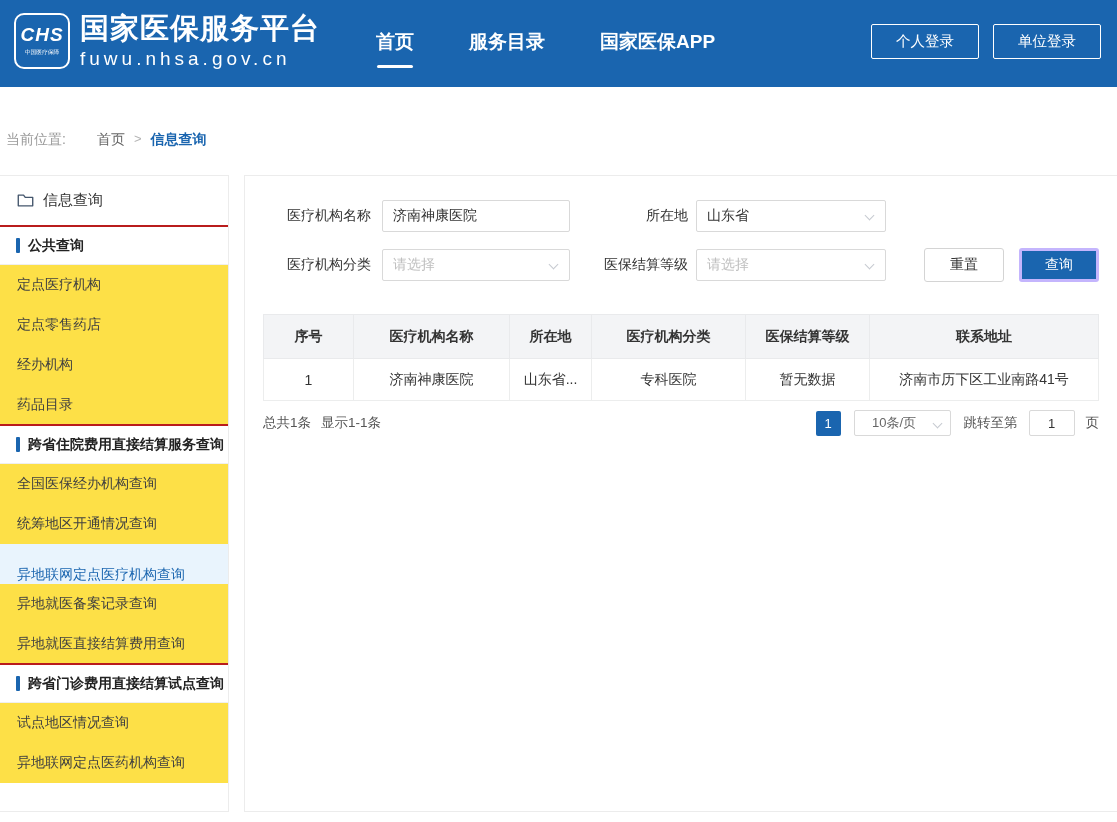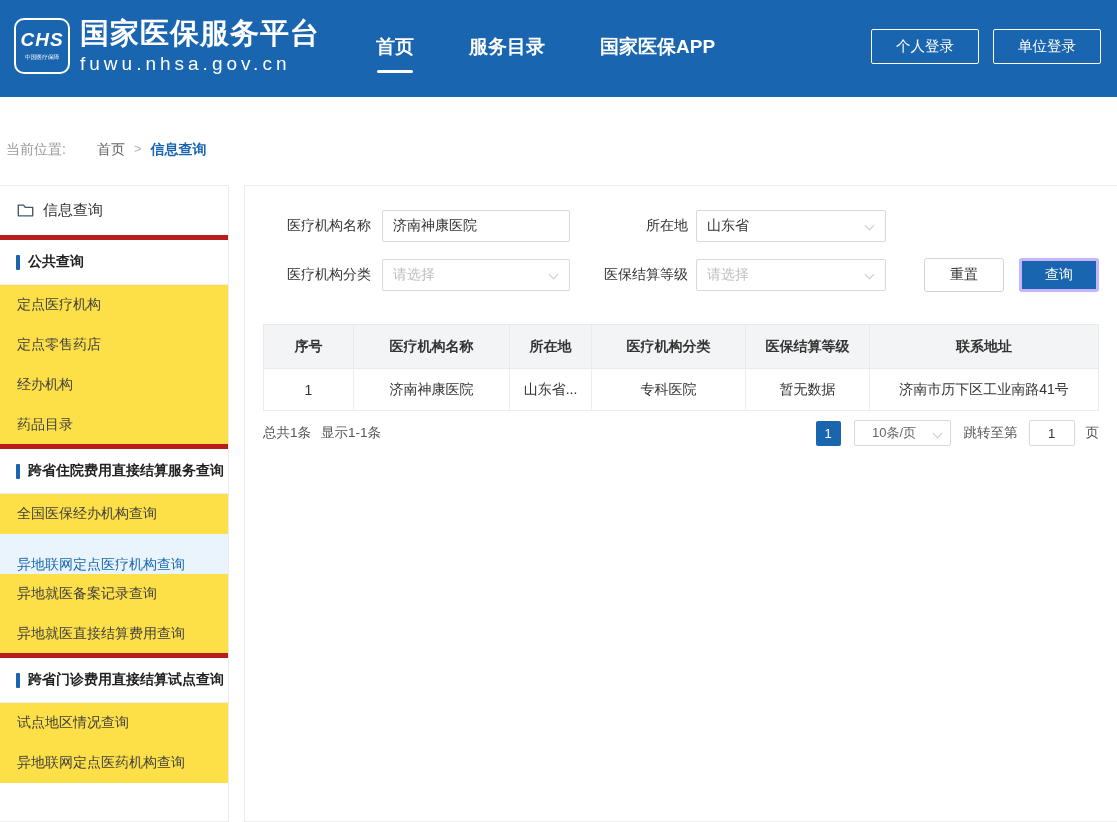--- a/index.html
+++ b/index.html
@@ -1,20 +1,20 @@
 <!DOCTYPE html>
 <html><head>
 <meta charset="utf-8">
 <style>
   * { margin:0; padding:0; box-sizing:border-box; }
   html,body { width:1117px; height:822px; }
   body { font-family:"Liberation Sans","DejaVu Sans",sans-serif; background:#fff; overflow:hidden; }
 
   
-  .topbar { height:97px; background:#1a65af; display:flex; align-items:center; padding:0 16px 4px 14px; }
+  .topbar { height:87px; background:#1a65af; display:flex; align-items:center; padding:0 16px 4px 14px; }
   .brand { display:flex; align-items:center; gap:10px; cursor:pointer; }
   .logo { width:56px; height:56px; border:2px solid #fff; border-radius:10px; display:flex; flex-direction:column; align-items:center; justify-content:center; color:#fff; flex-shrink:0; }
   .logo-chs { font-style:italic; font-weight:bold; font-size:19px; letter-spacing:1px; }
   .logo-sub { font-size:8px; transform:scale(0.72); white-space:nowrap; margin-top:1px; }
   .brand-text { color:#fff; }
   .brand-title { font-size:29px; font-weight:bold; letter-spacing:1px; line-height:1.1; }
   .brand-domain { font-size:19px; letter-spacing:4px; margin-top:3px; }
   .topnav { display:flex; gap:55px; margin-left:56px; }
   .nav-item { position:relative; color:#fff; font-size:19px; font-weight:600; cursor:pointer; text-decoration:none; white-space:nowrap; }
   .nav-item.active::after { content:""; position:absolute; left:1px; right:1px; bottom:-13px; height:3px; background:#fff; border-radius:2px; }
@@ -28,21 +28,21 @@
   .bc-sep { color:#b3b3b3; font-size:13px; }
   .bc-current { color:#1a65af; font-weight:bold; cursor:pointer; }
 
   
   .content { display:flex; gap:15px; height:637px; align-items:stretch; }
   .sidebar { width:229px; border:1px solid #ececec; border-left:none; background:#fff; flex-shrink:0; overflow:hidden; }
   .panel { flex:1; border:1px solid #ececec; border-right:none; background:#fff; padding:24px 18px 0 18px; overflow:hidden; }
 
   
   .sb-top { height:50px; display:flex; align-items:center; gap:9px; padding-left:17px; border-bottom:1px solid #efefef; font-size:15px; color:#333; cursor:pointer; }
-  .sb-heading { height:50px; display:flex; align-items:center; padding-left:16px; font-size:14px; font-weight:bold; color:#222; border-bottom:1px solid #efefef; border-top:5px solid #b91c1c; margin-top:-1px; white-space:nowrap; }
+  .sb-heading { height:40px; display:flex; align-items:center; padding-left:16px; font-size:14px; font-weight:bold; color:#222; border-bottom:1px solid #efefef; border-top:2px solid #b91c1c; margin-top:-1px; white-space:nowrap; }
   .sb-heading::before { content:""; width:4px; height:15px; background:#1a65af; margin-right:8px; border-radius:1px; }
   .sb-item { height:40px; display:flex; align-items:center; padding-left:17px; font-size:14px; color:#404040; cursor:pointer; white-space:nowrap; background:#fde047; }
   .sb-item.active { background:#e9f4fd; color:#1a65af;align-items:flex-end; }
 
   
   .form-row { display:flex; align-items:center; margin-bottom:16px; padding-left:24px; }
   .f-label { width:95px; text-align:right; padding-right:12px; font-size:14px; color:#333; white-space:nowrap; }
   .f-label2 { width:126px; text-align:right; padding-right:8px; font-size:14px; color:#333; white-space:nowrap; }
   .f-input { width:188px; height:32px; border:1px solid #d9d9d9; border-radius:2px; padding:0 10px; font-size:14px; color:#333; font-family:inherit; outline:none; }
   .f-select { position:relative; width:190px; height:32px; border:1px solid #d9d9d9; border-radius:2px; background:#fff; display:flex; align-items:center; padding:0 26px 0 10px; font-size:14px; color:#333; cursor:pointer; }
@@ -124,20 +124,23 @@
       </div>
     <div class="sb-item">
         <span>药品目录</span>
       </div>
 
     <div class="sb-heading">
       <span>跨省住院费用直接结算服务查询</span>
     </div>
     <div class="sb-item">
         <span>全国医保经办机构查询</span>
+      </div>
+    <div class="sb-item">
+        <span>统筹地区开通情况查询</span>
       </div>
     <div class="sb-item active">
         <span>异地联网定点医疗机构查询</span>
       </div>
     <div class="sb-item">
         <span>异地就医备案记录查询</span>
       </div>
     <div class="sb-item">
         <span>异地就医直接结算费用查询</span>
       </div>

